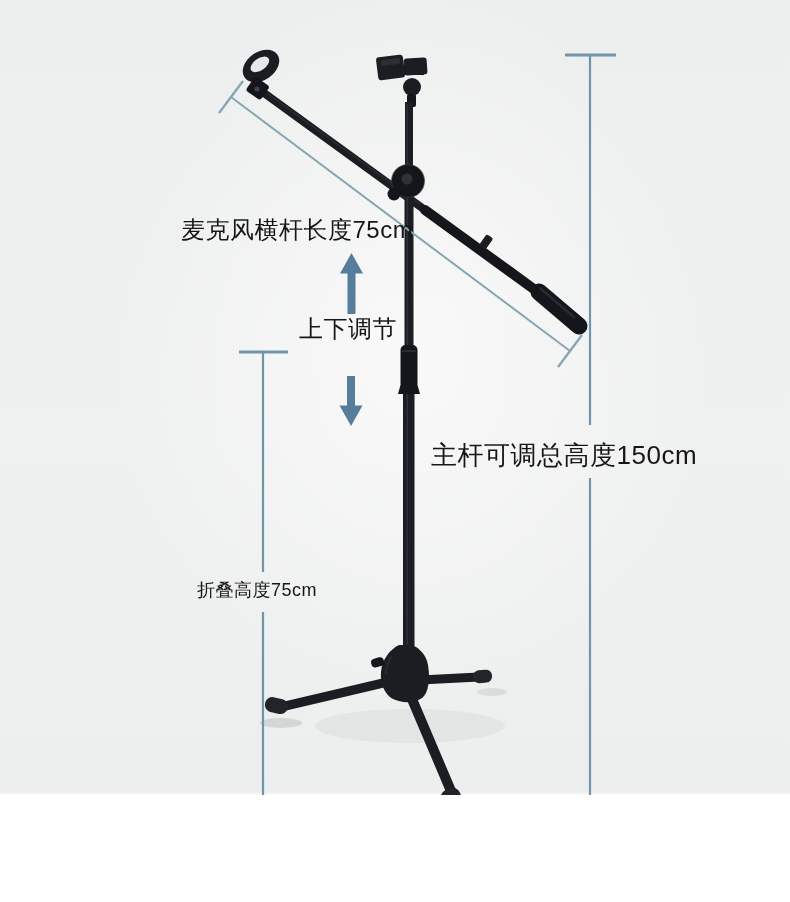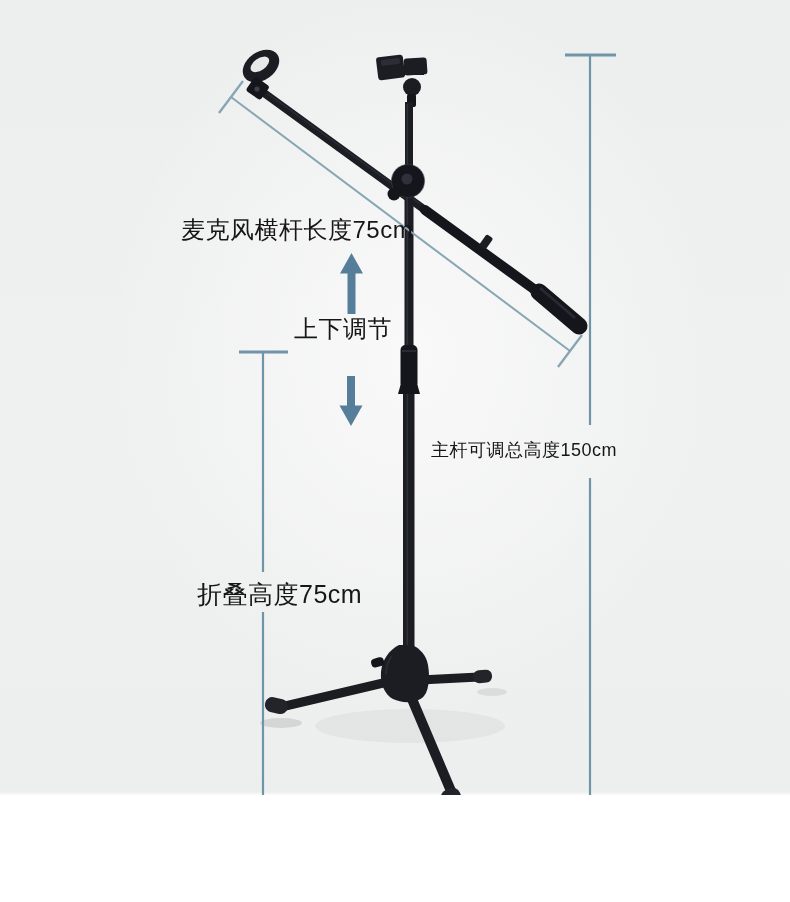--- a/index.html
+++ b/index.html
@@ -15,24 +15,24 @@
       linear-gradient(180deg,#edefee 0%, #eff1f0 55%, #edefee 99%, #ffffff 99.5%);
     font-family:"Liberation Sans", sans-serif;
   }
   .art{position:absolute; left:0; top:0;}
   .label{
     position:absolute; color:var(--text); white-space:nowrap;
     font-family:"Liberation Sans", sans-serif; font-weight:500;
     letter-spacing:0.5px;
   }
   .label-boom{left:181px; top:214px; font-size:24px;}
-  .label-updown{left:294px; top:313px; width:108px; 
+  .label-updown{left:294px; top:313px; width:108px; text-align:center;
                 font-size:24px; line-height:31px;}
-  .label-total{left:431px; top:438px; font-size:18px;}
-  .label-fold{left:197px; top:578px; font-size:25px;}
+  .label-total{left:431px; top:438px; font-size:26px;}
+  .label-fold{left:197px; top:578px; font-size:18px;}
   .bottom-strip{position:absolute; left:0; bottom:0; width:790px; height:5px; background:#ffffff;}
 </style>
 </head>
 <body>
 
 <div class="stage">
 
   <svg class="art" width="790" height="902" viewBox="0 0 790 902">
 
     <g>

